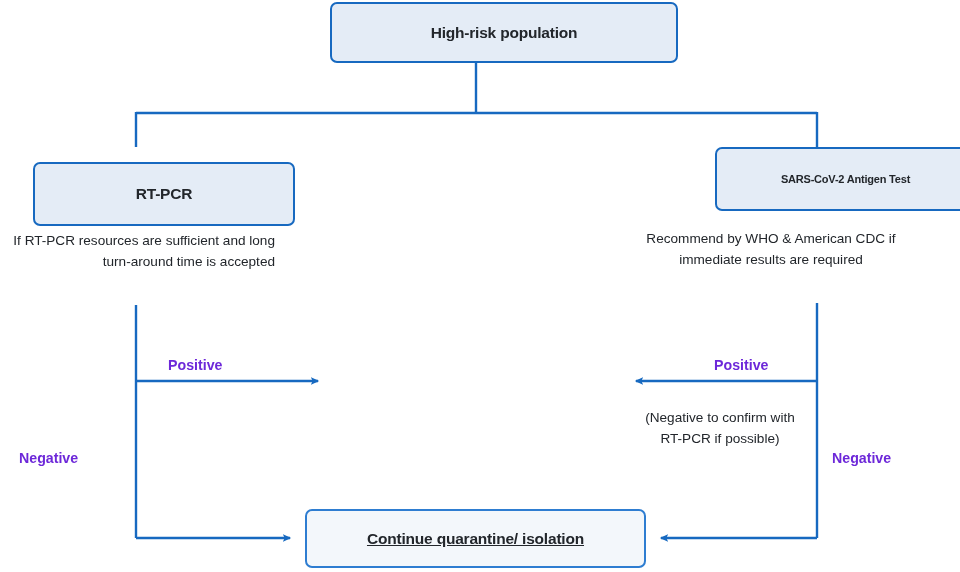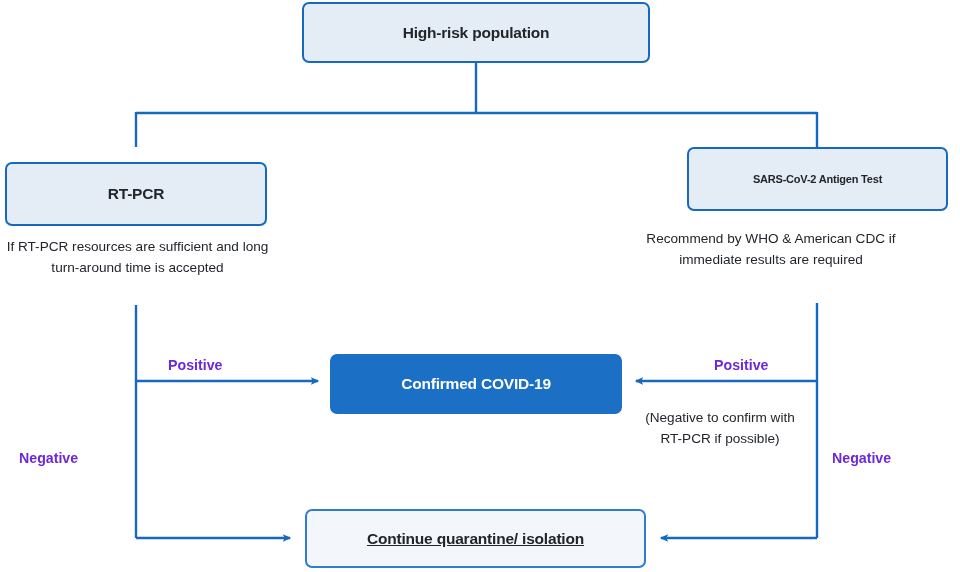--- a/index.html
+++ b/index.html
@@ -34,20 +34,21 @@
     justify-content: center;
     text-align: center;
     border-radius: 7px;
     font-weight: bold;
     letter-spacing: -0.2px;
   }
   .node-outline {
     background: #e4ecf6;
     border: 2px solid #1769c0;
     color: #22262b;
+    margin-left: 28px;
   }
   .node-filled {
     background: #1b6fc4;
     border: 2px solid #1b6fc4;
     color: #ffffff;
   }
   .node-light {
     background: #f3f7fb;
     border: 2px solid #2e7dd1;
     color: #22262b;
@@ -76,21 +77,21 @@
   }
 
   .caption {
     position: absolute;
     text-align: center;
     font-size: 13.6px;
     line-height: 21px;
     color: #22262b;
     font-weight: normal;
   }
-  #caption-rtpcr { left: 0px; top: 236px; width: 275px; }
+  #caption-rtpcr { left: 0px; top: 230px; width: 275px; text-align: right; }
   #caption-antigen { left: 632px; top: 228px; width: 278px; }
   #caption-confirm-note { left: 634px; top: 407px; width: 172px; }
 
   .edge-label {
     position: absolute;
     font-size: 14.2px;
     font-weight: bold;
     color: #6d28d9;
     white-space: nowrap;
   }
@@ -140,23 +141,20 @@
   </div>
 
   <div id="node-rtpcr" class="node node-outline">
     <span>RT-PCR</span>
   </div>
 
   <div id="node-antigen" class="node node-outline">
     <span>SARS-CoV-2 Antigen Test</span>
   </div>
 
-  <div id="node-confirmed" class="node node-filled">
-    <span>Confirmed COVID-19</span>
-  </div>
 
   <div id="node-quarantine" class="node node-light">
     <span>Continue quarantine/ isolation</span>
   </div>
 
   <div id="caption-rtpcr" class="caption">If RT-PCR resources are sufficient and long turn-around time is accepted</div>
 
   <div id="caption-antigen" class="caption">Recommend by WHO &amp; American CDC if immediate results are required</div>
 
   <div id="caption-confirm-note" class="caption">(Negative to confirm with RT-PCR if possible)</div>

